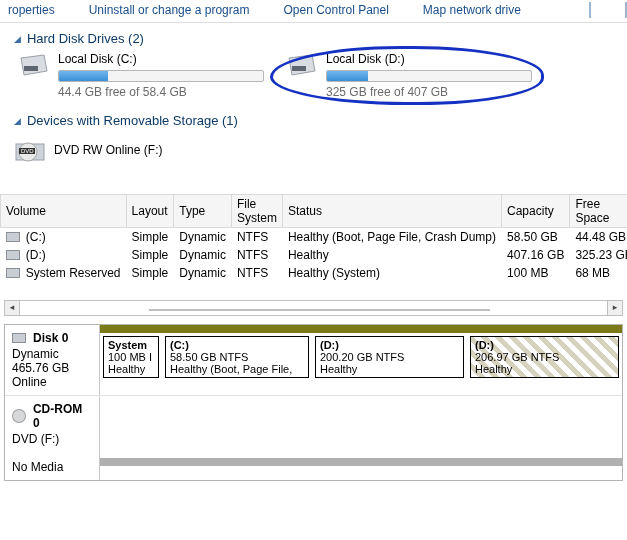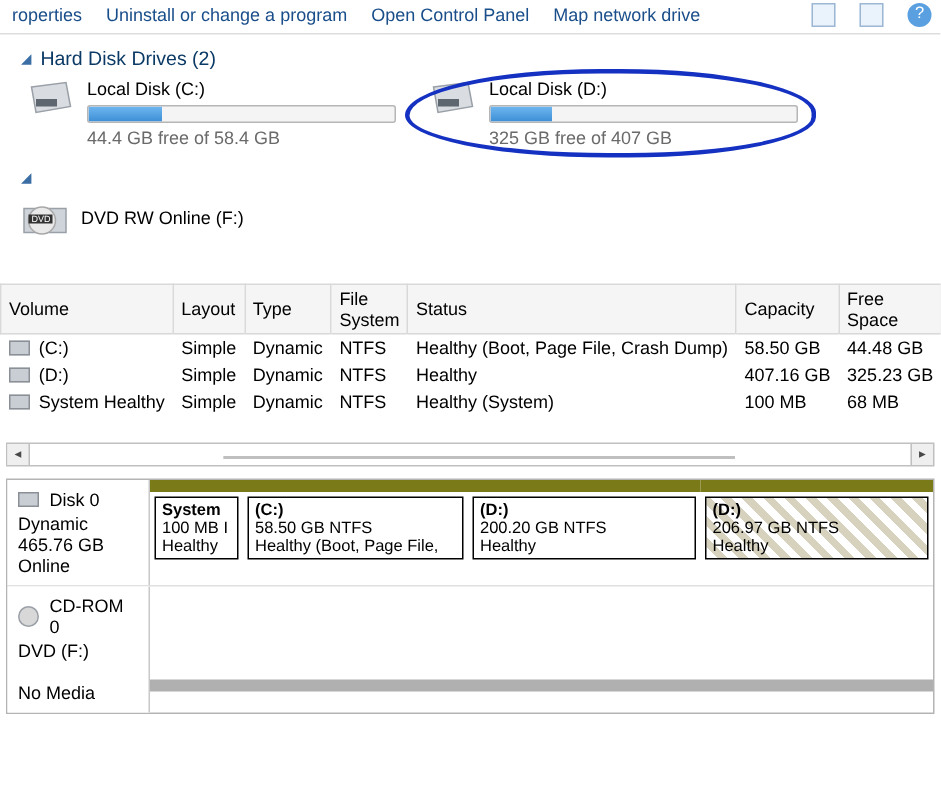--- a/index.html
+++ b/index.html
@@ -1,19 +1,19 @@
 <!DOCTYPE html>
 <html><head>
 <meta charset="utf-8">
 <style>
   * { box-sizing: border-box; font-family: "Segoe UI", Tahoma, sans-serif; }
   body { margin: 0; background: #fff; font-size: 12px; color: #000; width: 627px; }
 
   
-  .toolbar { display: flex; align-items: center; gap: 16px; padding: 2px 6px 4px 8px; border-bottom: 1px solid #ddd; color: #1a4e8a; }
+  .toolbar { display: flex; align-items: center; gap: 34px; padding: 2px 6px 4px 8px; border-bottom: 1px solid #ddd; color: #1a4e8a; }
   .toolbar .cmd { color: #1a4e8a; cursor: default; white-space: nowrap; }
   .toolbar .spacer { flex: 1; }
   .toolbar .tbicon { width: 16px; height: 16px; border: 1px solid #9cb7d4; background: #eaf2fb; }
   .toolbar .help { width: 16px; height: 16px; border-radius: 50%; background: #5aa0e0; color: #fff; text-align: center; line-height: 15px; font-size: 11px; }
 
   
   .drives { padding: 6px 10px 4px 14px; }
   .section-head { color: #0b3a66; font-size: 13px; display: flex; align-items: center; gap: 6px; margin: 2px 0 6px; }
   .section-head .tri { color: #3a6ea5; font-size: 9px; }
   .drive-row { display: flex; gap: 18px; }
@@ -49,21 +49,21 @@
   .hscroll .arrow.r { border-right:0; border-left:1px solid #c0c0c0; }
   .hscroll .track { flex:1; position:relative; }
   .hscroll .thumb { position:absolute; left:22%; width:58%; top:1px; bottom:1px; background:#d8d8d8; border:1px solid #bfbfbf; }
 
   
   .dm { margin: 8px 4px; border: 1px solid #b4b4b4; }
   .dm-row { display:flex; border-bottom: 1px solid #e0e0e0; }
   .dm-row:last-child { border-bottom:0;align-items:flex-end; }
   .dm-head { width: 95px; padding: 6px 7px; border-right: 1px solid #c8c8c8; background: #fff; }
   .dm-head .title { display:flex; align-items:center; gap:4px; margin-bottom:2px; }
-  .dm-head .title b { font-weight: normal; }
+  .dm-head .title b { font-weight: bold; }
   .dm-body { flex:1; display:flex; }
   .dm-bar { height:8px; background:#7a7a19; margin-bottom:2px; }
   .dm-part { border:1px solid #000; margin: 3px; padding: 2px 4px; font-size: 11px; }
   .dm-part.hatched { background: repeating-linear-gradient(45deg,#fff,#fff 5px,#d7d2bd 5px,#d7d2bd 10px); }
   .dm-part b { font-weight: bold; }
   .dm-gray .dm-bar { background:#b0b0b0; }
   .no-media { padding: 6px 8px; color:#000; }
 </style>
 </head>
 <body>
@@ -110,20 +110,21 @@
         <div class="bar">
             <div class="fill" style="width:20%"></div>
           </div>
         <div class="free">325 GB free of 407 GB</div>
       </div>
     </div>
   </div>
 
   <div class="section-head" style="margin-top:14px">
     <span class="tri">◢</span>
+    <span>Devices with Removable Storage (1)</span>
   </div>
 
   <div class="device">
     <svg class="dvd icon" viewBox="0 0 32 28">
       <rect x="2" y="8" width="28" height="16" fill="#cfd4da" stroke="#9aa0a7"></rect>
       <circle class="disc" cx="14" cy="16" r="9"></circle>
       <rect x="5" y="12" width="16" height="6" fill="#333"></rect>
       <text x="7" y="17">DVD</text>
     </svg>
     <div class="name">DVD RW Online (F:)</div>
@@ -157,21 +158,21 @@
     <tr>
       <td><span class="hdd-mini"></span><span> (D:)</span></td>
       <td>Simple</td>
       <td>Dynamic</td>
       <td>NTFS</td>
       <td class="status">Healthy</td>
       <td>407.16 GB</td>
       <td>325.23 GB</td>
     </tr>
     <tr>
-      <td><span class="hdd-mini"></span><span> System Healthy</span></td>
+      <td><span class="hdd-mini"></span><span> System Reserved</span></td>
       <td>Simple</td>
       <td>Dynamic</td>
       <td>NTFS</td>
       <td class="status">Healthy (System)</td>
       <td>100 MB</td>
       <td>68 MB</td>
     </tr>
   </tbody>
 </table>
 

